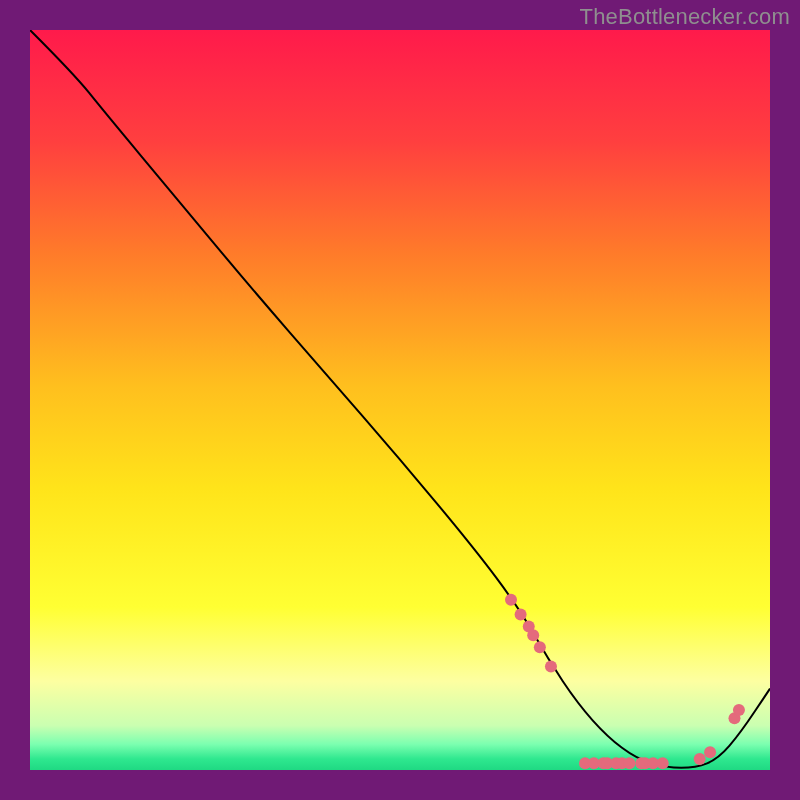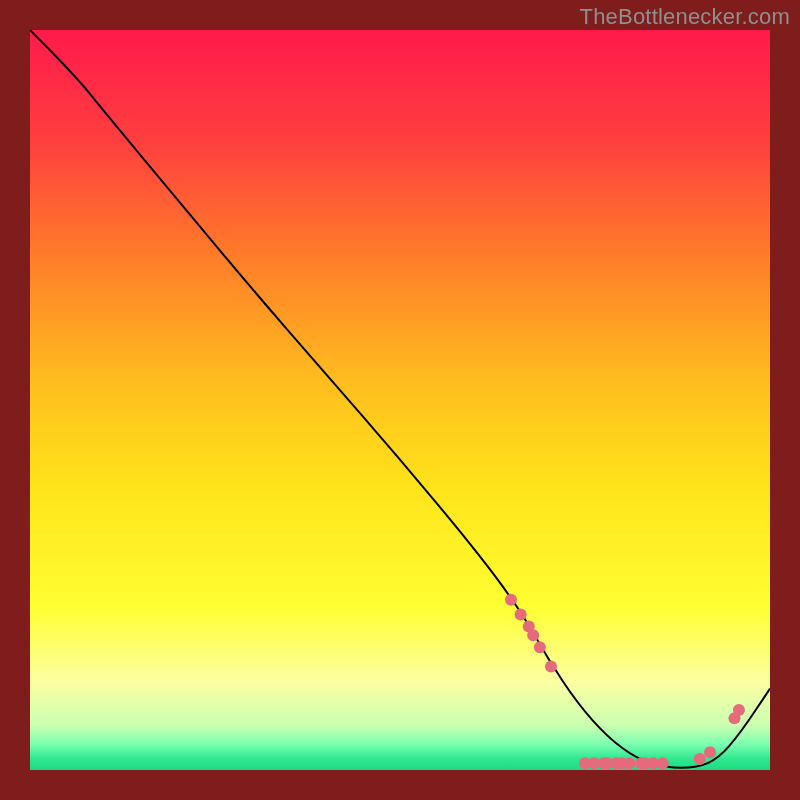--- a/index.html
+++ b/index.html
@@ -1,21 +1,21 @@
 <!DOCTYPE html>
 <html><head>
 <meta charset="utf-8">
 <style>
   * { margin: 0; padding: 0; box-sizing: border-box; }
   html, body { width: 800px; height: 800px; overflow: hidden; background: #000; }
   .frame {
     position: relative;
     width: 800px;
     height: 800px;
-    background: #7f1d1d;
+    background: #701a75;
     text-align: right;
   }
   .attribution {
     position: absolute;
     top: 4px;
     right: 10px;
     font-family: Arial, Helvetica, sans-serif;
     font-size: 22px;
     color: #8f8f8f;
     letter-spacing: 0.2px;

